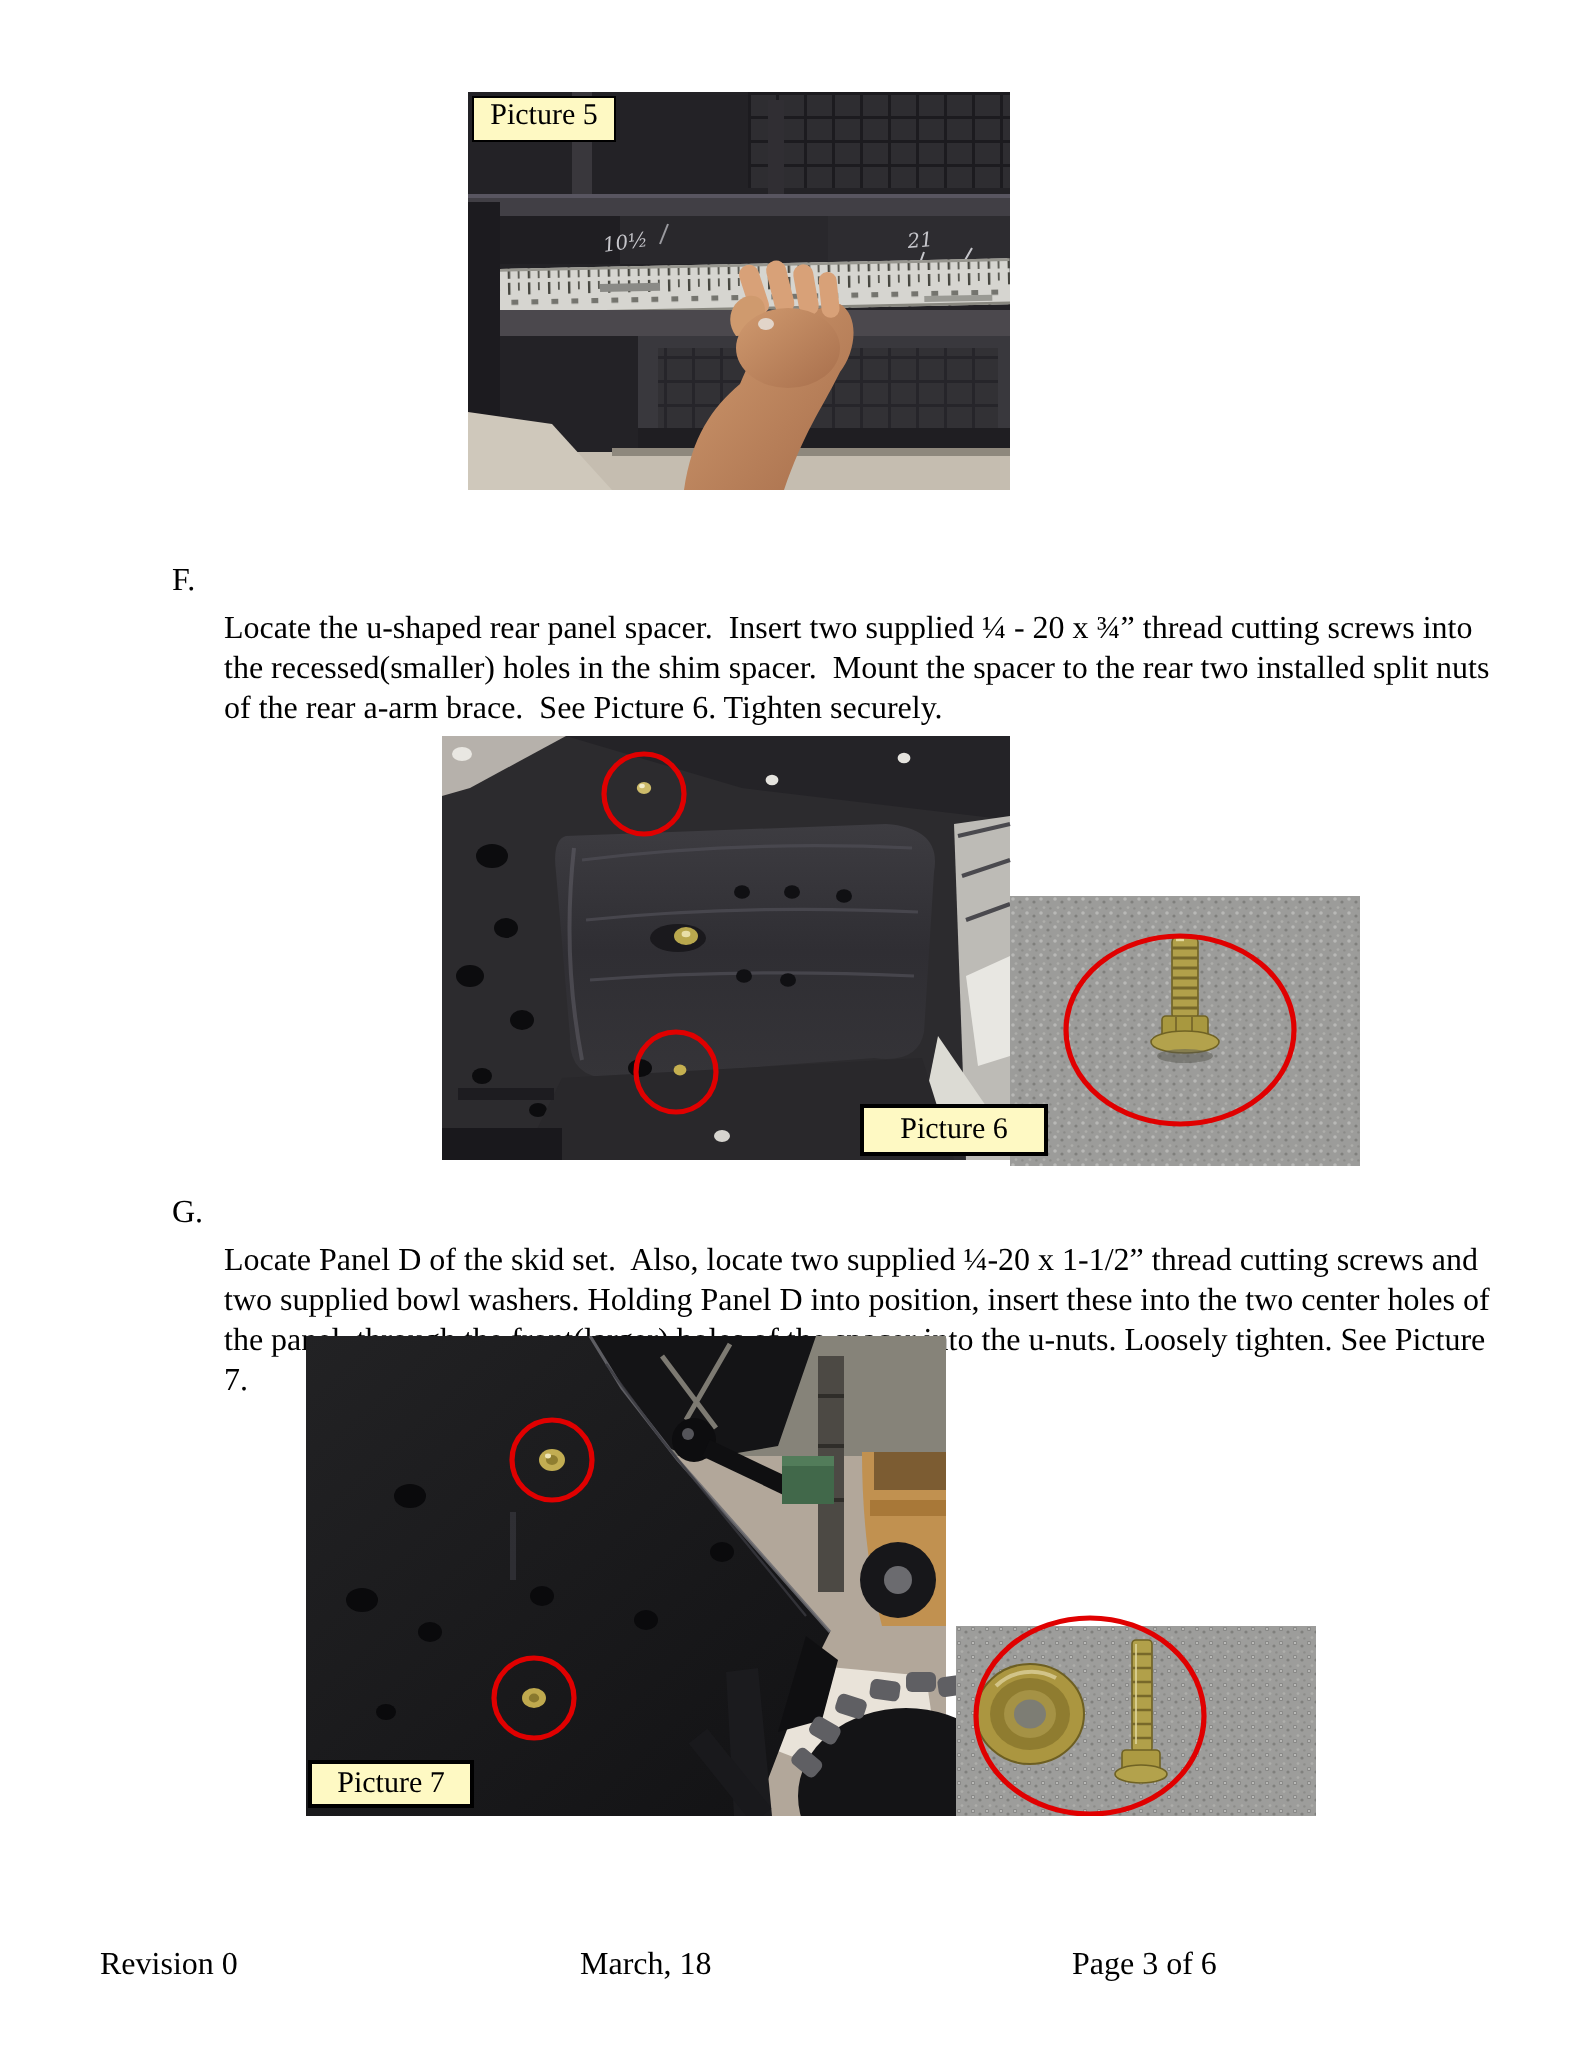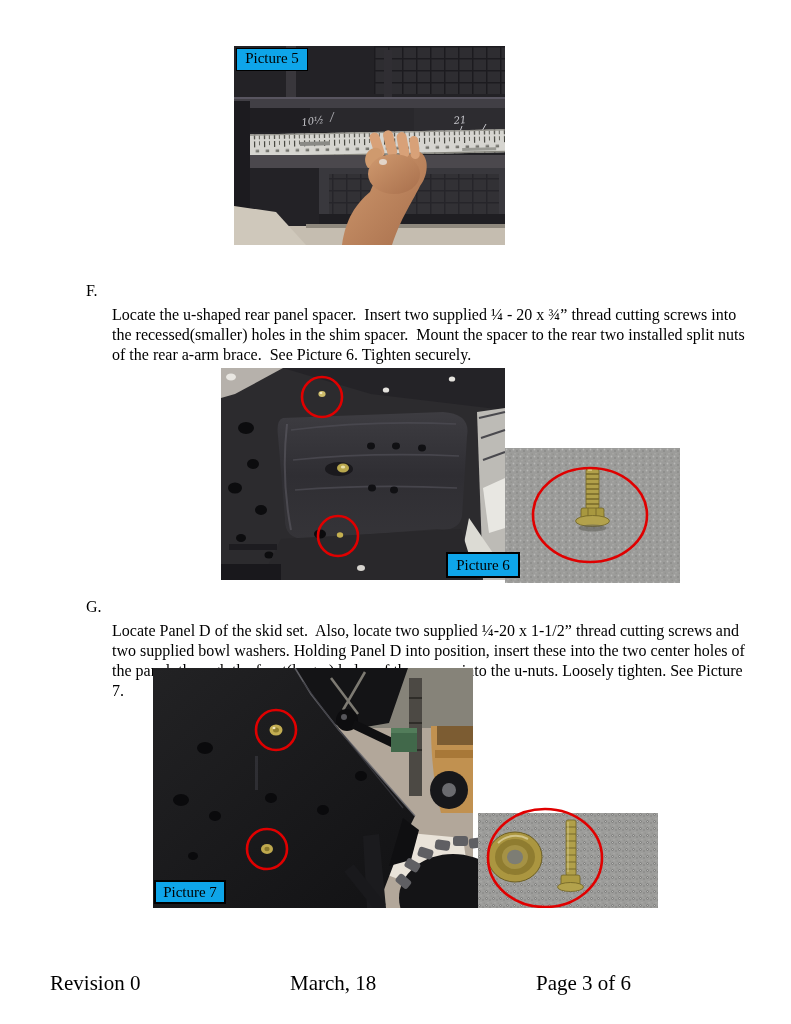--- a/index.html
+++ b/index.html
@@ -2,27 +2,27 @@
 <html><head>
 <meta charset="utf-8">
 <style>
   html,body{margin:0;padding:0;background:#ffffff;}
   .page{
     position:relative;width:791px;height:1024px;background:#ffffff;
     font-family:"Liberation Serif","DejaVu Serif",serif;color:#000;overflow:hidden;
   }
   .photo-svg{position:absolute;display:block;}
   .photo-label{
-    position:absolute;background:#0ea5e9;border:2px solid #000;box-sizing:border-box;
+    position:absolute;background:#fef9c3;border:2px solid #000;box-sizing:border-box;
     font-size:15px;text-align:center;z-index:5;
   }
   .step{position:absolute;display:flex;font-size:16px;line-height:20px;}
   .step-marker{width:26px;flex:none;}
   .step-text{width:638px;white-space:pre-wrap;margin-top:24px;}
-  .footer-item{position:absolute;font-size:21px;line-height:18px;text-align:right;}
+  .footer-item{position:absolute;font-size:16px;line-height:18px;text-align:right;}
 </style>
 </head>
 <body>
 
 <div class="page">
 
   <svg class="photo-svg" style="left:234px;top:46px;" width="271" height="199" viewBox="0 0 271 199">
     <defs>
       <pattern id="grid5" width="14" height="12" patternUnits="userSpaceOnUse">
         <rect width="14" height="12" fill="#2e2d31"></rect>
@@ -175,21 +175,21 @@
         <path d="M81 26 h13 M81 31 h13 M81 36 h13 M81 41 h13 M81 46 h13 M81 51 h13 M81 56 h13" stroke="#77682a" stroke-width="1.4"></path>
         <path d="M83 22 h4" stroke="#e4daa0" stroke-width="1.2"></path>
         <rect x="76" y="60" width="23" height="13" rx="2" fill="#a8983f" stroke="#6f6224" stroke-width="0.8"></rect>
         <path d="M83 60 v13 M91 60 v13" stroke="#7c6d2c" stroke-width="1"></path>
         <ellipse cx="87.5" cy="73" rx="17" ry="5.5" fill="#b3a24c" stroke="#6f6224" stroke-width="0.8"></ellipse>
         <ellipse cx="87.5" cy="80" rx="14" ry="3.5" fill="#57584f" opacity="0.5"></ellipse>
       </g>
       <ellipse cx="85" cy="67" rx="57" ry="47" fill="none" stroke="#e00000" stroke-width="2.6"></ellipse>
     </g>
   </svg>
-  <div class="photo-label" style="left:430px;top:552px;width:74px;height:26px;line-height:22px;margin-left:16px;">Picture 6</div>
+  <div class="photo-label" style="left:430px;top:552px;width:94px;height:26px;line-height:22px;">Picture 6</div>
 
   <div class="step" style="left:86px;top:597px;">
     <span class="step-marker">G.</span>
     <span class="step-text">Locate Panel D of the skid set.  Also, locate two supplied ¼-20 x 1-1/2” thread cutting screws and two supplied bowl washers. Holding Panel D into position, insert these into the two center holes of the panel, through the front(larger) holes of the spacer into the u-nuts. Loosely tighten. See Picture 7.</span>
   </div>
 
   <svg class="photo-svg" style="left:153px;top:668px;" width="505" height="240" viewBox="0 0 505 240">
     <defs>
       <pattern id="carpet7" width="7" height="7" patternUnits="userSpaceOnUse">
         <rect width="7" height="7" fill="#9d9d9b"></rect>
@@ -282,19 +282,19 @@
           <rect x="88" y="7" width="10" height="56" rx="2" fill="#b1a04a" stroke="#6f6224" stroke-width="0.8"></rect>
           <path d="M88 14 h10 M88 21 h10 M88 28 h10 M88 35 h10 M88 42 h10 M88 49 h10 M88 56 h10" stroke="#77682a" stroke-width="1.2"></path>
           <path d="M90 9 v50" stroke="#e0d69c" stroke-width="1" opacity="0.8"></path>
           <rect x="83" y="62" width="19" height="12" rx="2" fill="#ac9a42" stroke="#6f6224" stroke-width="0.8"></rect>
           <ellipse cx="92.5" cy="74" rx="13" ry="4.5" fill="#b3a24c" stroke="#6f6224" stroke-width="0.8"></ellipse>
         </g>
       </g>
       <ellipse cx="392" cy="190" rx="57" ry="49" fill="none" stroke="#e00000" stroke-width="2.6"></ellipse>
     </g>
   </svg>
-  <div class="photo-label" style="left:154px;top:880px;width:72px;height:24px;line-height:20px;">Picture 7</div>
+  <div class="photo-label" style="left:154px;top:880px;width:83px;height:24px;line-height:20px;">Picture 7</div>
 
   <div class="footer-item" style="left:50px;top:974px;">Revision 0</div>
   <div class="footer-item" style="left:290px;top:974px;">March, 18</div>
   <div class="footer-item" style="left:536px;top:974px;font-family:Liberation Serif, serif;">Page 3 of 6</div>
 
 </div>
 
 </body></html>

